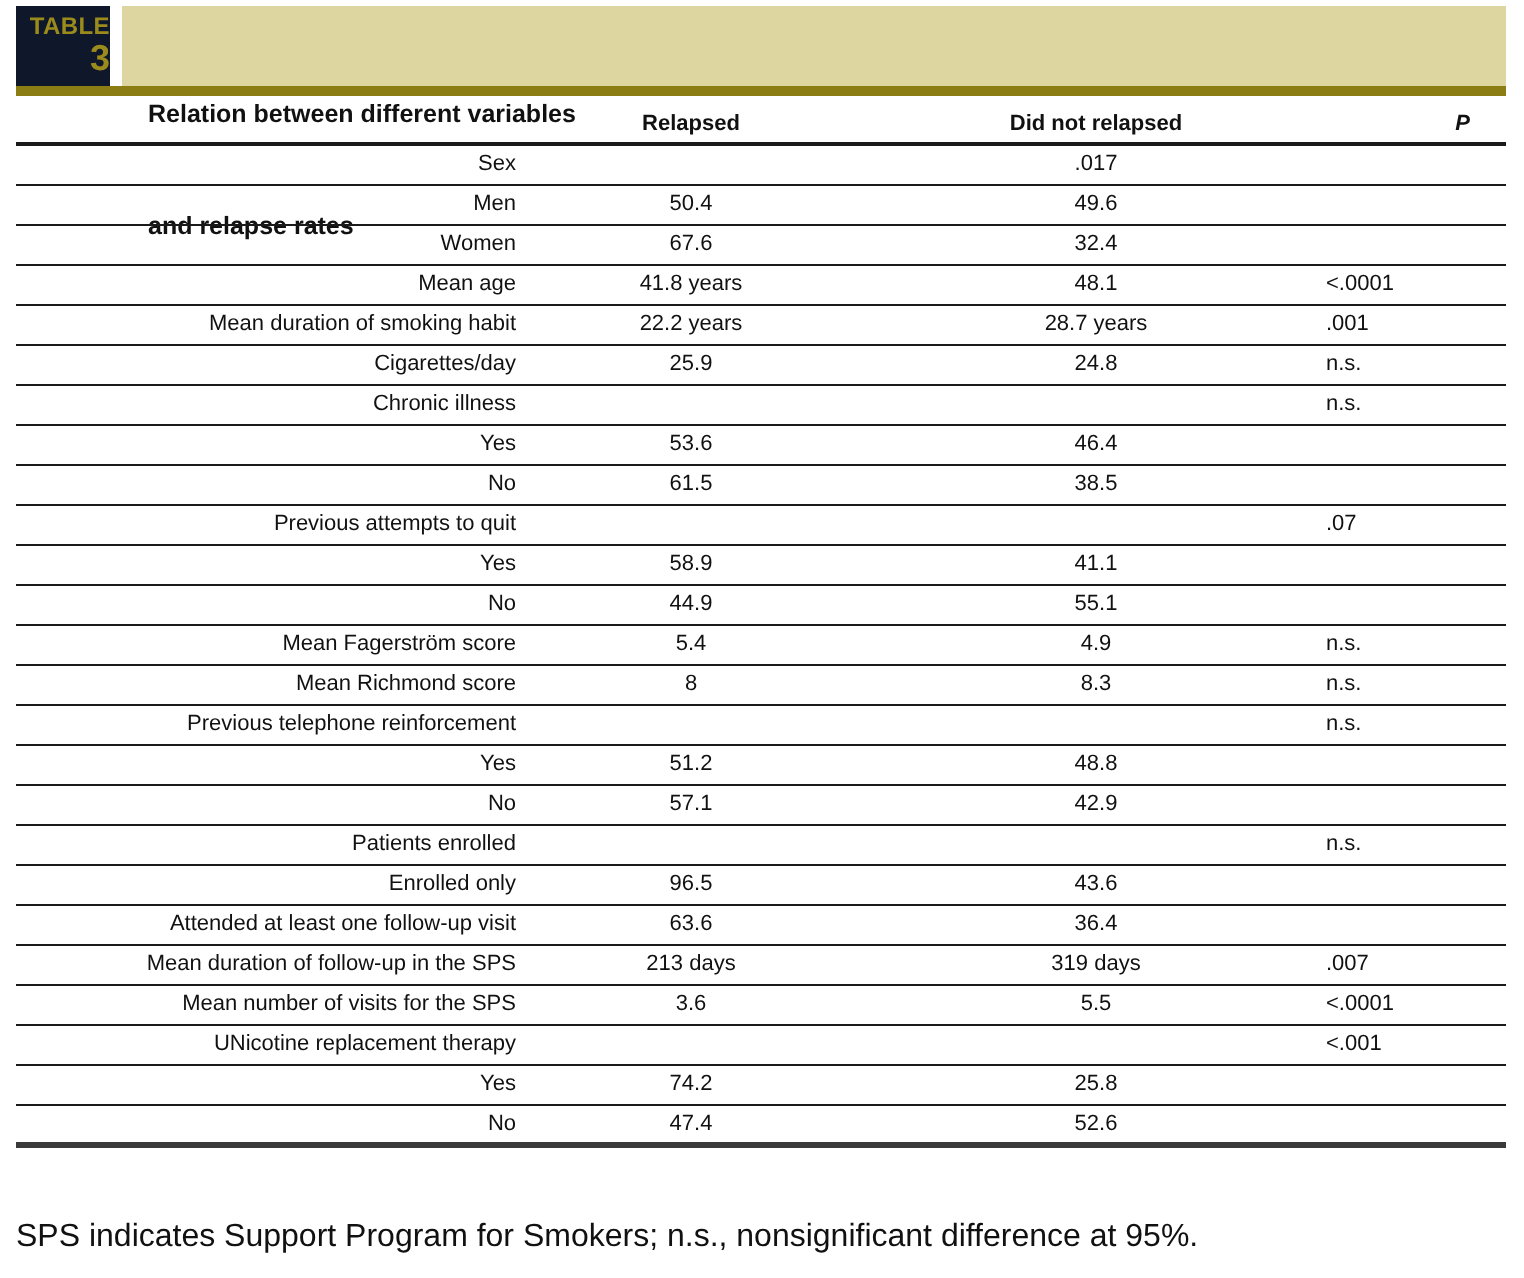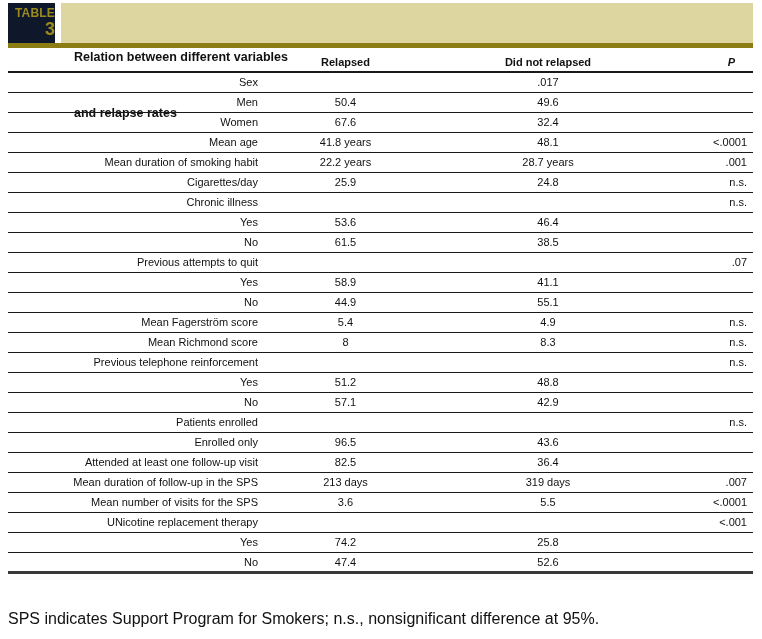--- a/index.html
+++ b/index.html
@@ -38,21 +38,21 @@
   th.h-label{text-align:left;}
   th.h-center{text-align:center;}
   th.h-p{text-align:right;padding-right:18px;font-style:italic;}
   tbody td{
     font-size:11px;height:20px;padding:0;
     border-bottom:1px solid var(--line);vertical-align:middle;white-space:nowrap;
   }
   td.c-label{text-align:right;padding-left:2px;}
   td.c-label.indent{padding-left:20px;}
   td.c-center{text-align:center;margin-top:14px;}
-  td.c-p{text-align:right;padding-right:6px;}
+  td.c-p{text-align:left;padding-right:6px;}
   tbody tr:last-child td{border-bottom:3px solid var(--thick);}
 
   
   .footnote{position:absolute;left:8px;top:610px;width:745px;font-size:16px;color:#111;}
 </style>
 </head>
 <body>
 
 <div class="sheet">
 
@@ -194,21 +194,21 @@
           <td class="c-p">n.s.</td>
         </tr>
         <tr>
           <td class="c-label indent">Enrolled only</td>
           <td class="c-center">96.5</td>
           <td class="c-center">43.6</td>
           <td class="c-p"></td>
         </tr>
         <tr>
           <td class="c-label indent">Attended at least one follow-up visit</td>
-          <td class="c-center">82.5</td>
+          <td class="c-center">63.6</td>
           <td class="c-center">36.4</td>
           <td class="c-p"></td>
         </tr>
         <tr>
           <td class="c-label">Mean duration of follow-up in the SPS</td>
           <td class="c-center">213 days</td>
           <td class="c-center">319 days</td>
           <td class="c-p">.007</td>
         </tr>
         <tr>

